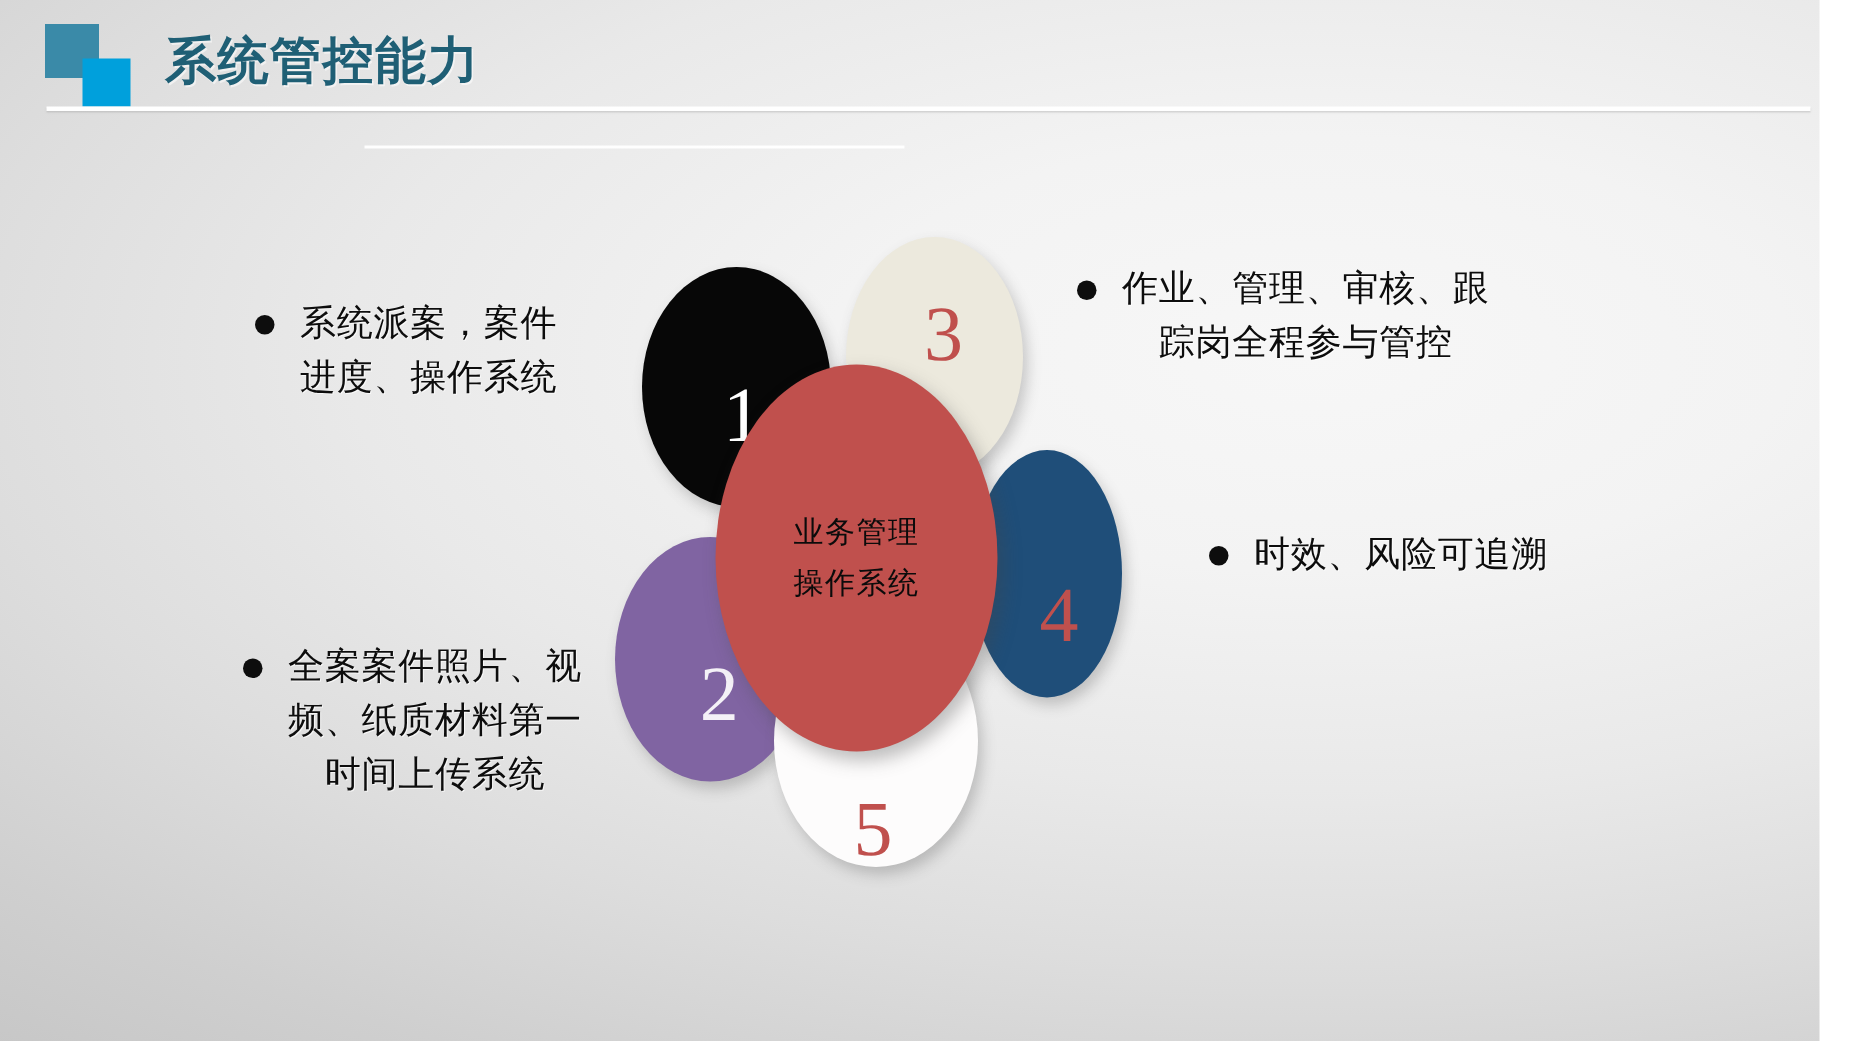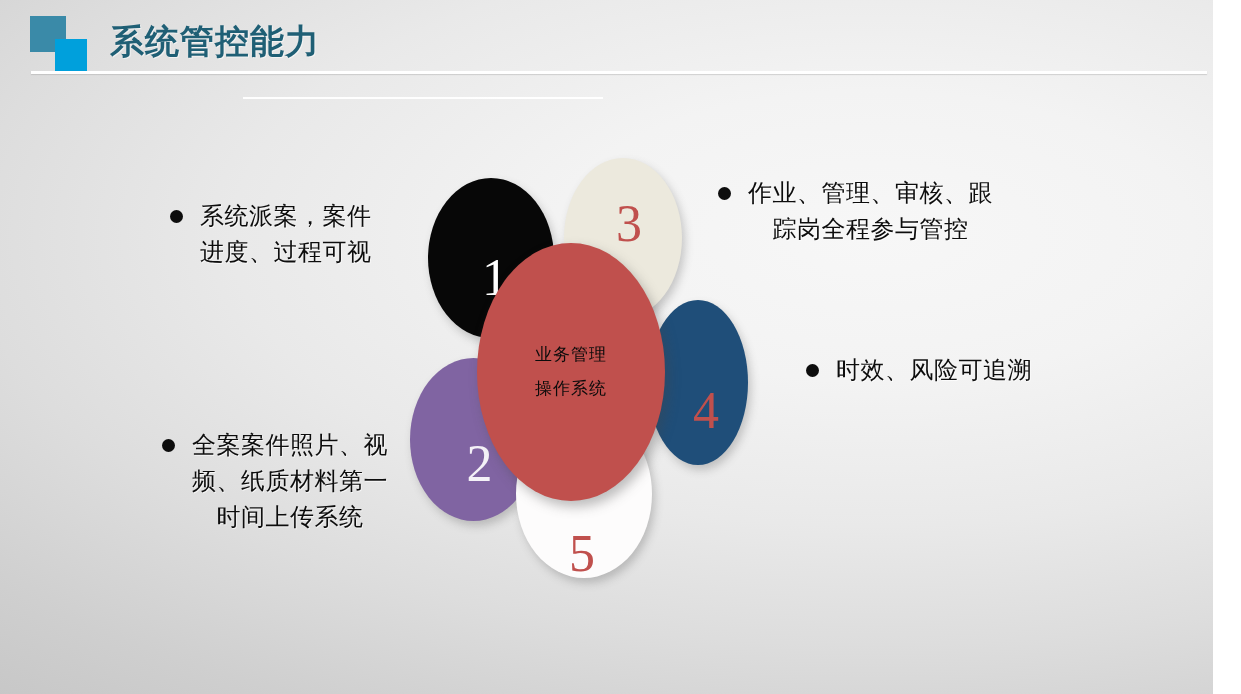--- a/index.html
+++ b/index.html
@@ -130,21 +130,21 @@
     top: 243px;
     width: 188px;
     height: 258px;
     border-radius: 50%;
     display: flex;
     flex-direction: column;
     align-items: center;
     justify-content: center;
     box-shadow: 4px 6px 12px rgba(70,70,70,0.35);
     font-family: "Liberation Serif", "DejaVu Serif", serif;
-    font-size: 17px;
+    font-size: 20px;
     line-height: 34px;
     color: #0b0b0b;
     letter-spacing: 1px;
   }
 
   
   .bullet {
     position: absolute;
     display: flex;
     align-items: flex-start;
@@ -216,21 +216,21 @@
 
     <div class="petal-center" style="background: rgb(192, 80, 77); color: rgb(11, 11, 11);">
       <div>业务管理</div>
       <div>操作系统</div>
     </div>
   </div>
 
   <div class="bullet b-left-1 center-align">
     <div class="dot"></div>
     <div class="txt">系统派案，案件
-进度、过程可视</div>
+进度、操作系统</div>
   </div>
 
   <div class="bullet b-left-2 center-align">
     <div class="dot"></div>
     <div class="txt">全案案件照片、视
 频、纸质材料第一
 时间上传系统</div>
   </div>
 
   <div class="bullet b-right-1 center-align">

